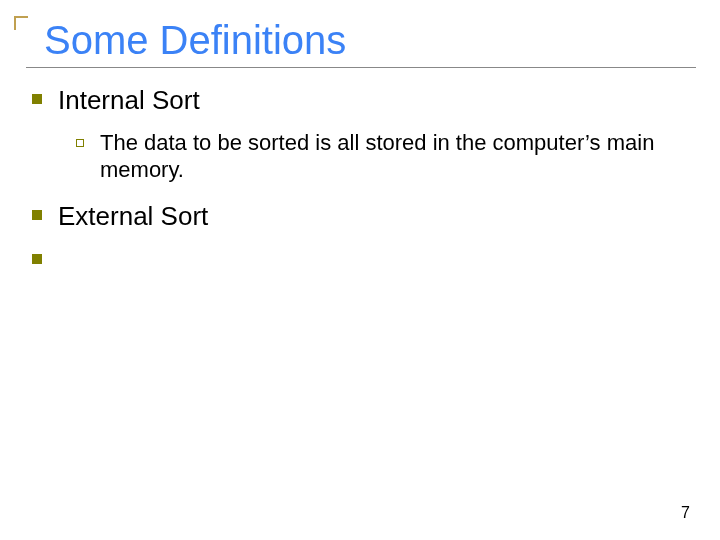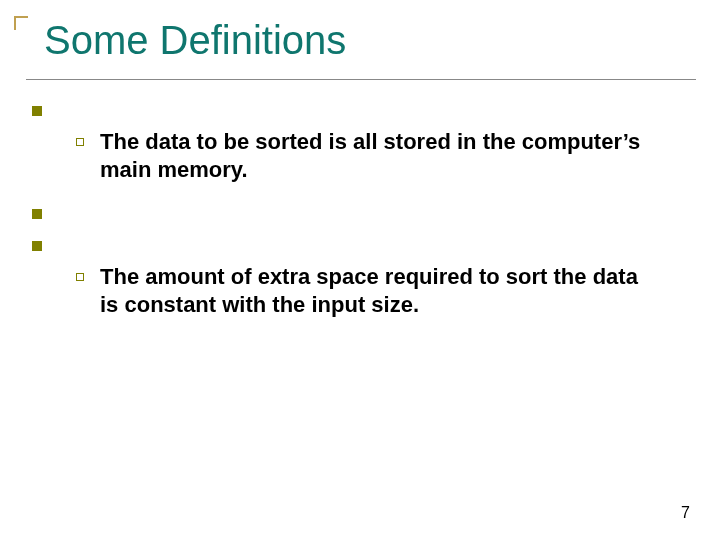--- a/index.html
+++ b/index.html
@@ -16,23 +16,23 @@
     top: 16px;
     left: 14px;
     width: 14px;
     height: 14px;
     border-top: 2px solid #c0a050;
     border-left: 2px solid #c0a050;
   }
   .title {
     font-size: 40px;
     font-weight: 400;
-    color: #0f766e;
+    color: #3b82f6;
     margin-left: 20px;
-    margin-bottom: 16px;
+    margin-bottom: 4px;
   }
   .title-underline {
     border-bottom: 1px solid #888;
     margin-left: 2px;
     margin-bottom: 16px;
   }
   .content {
     padding-left: 8px;
   }
   .item-l1 {
@@ -53,21 +53,20 @@
     font-size: 26px;
     color: #000;
     line-height: 1.25;
   }
   .item-l2 {
     display: flex;
     align-items: flex-start;
     margin-left: 44px;
     margin-bottom: 16px;
     margin-top: 4px;
-    font-weight: bold;
   }
   .bullet-l2 {
     width: 8px;
     height: 8px;
     border: 1px solid #808000;
     flex-shrink: 0;
     margin-top: 10px;
     margin-right: 16px;
   }
   .text-l2 {
@@ -89,33 +88,31 @@
 
 <div class="corner-accent"></div>
 
 <div class="title">Some Definitions</div>
 <div class="title-underline"></div>
 
 <div class="content">
 
   <div class="item-l1">
     <div class="bullet-l1"></div>
+    <div class="text-l1">Internal Sort</div>
   </div>
   <div class="item-l2">
     <div class="bullet-l2"></div>
     <div class="text-l2">The data to be sorted is all stored in the computer’s main memory.</div>
   </div>
 
   <div class="item-l1">
     <div class="bullet-l1"></div>
+    <div class="text-l1">External Sort</div>
   </div>
 
   <div class="item-l1">
     <div class="bullet-l1"></div>
-  </div>
-  <div class="item-l2">
-    <div class="bullet-l2"></div>
-    <div class="text-l2">The amount of extra space required to sort the data is constant with the input size.</div>
   </div>
 
 </div>
 
 <div class="page-number">7</div>
 
 </body></html>

